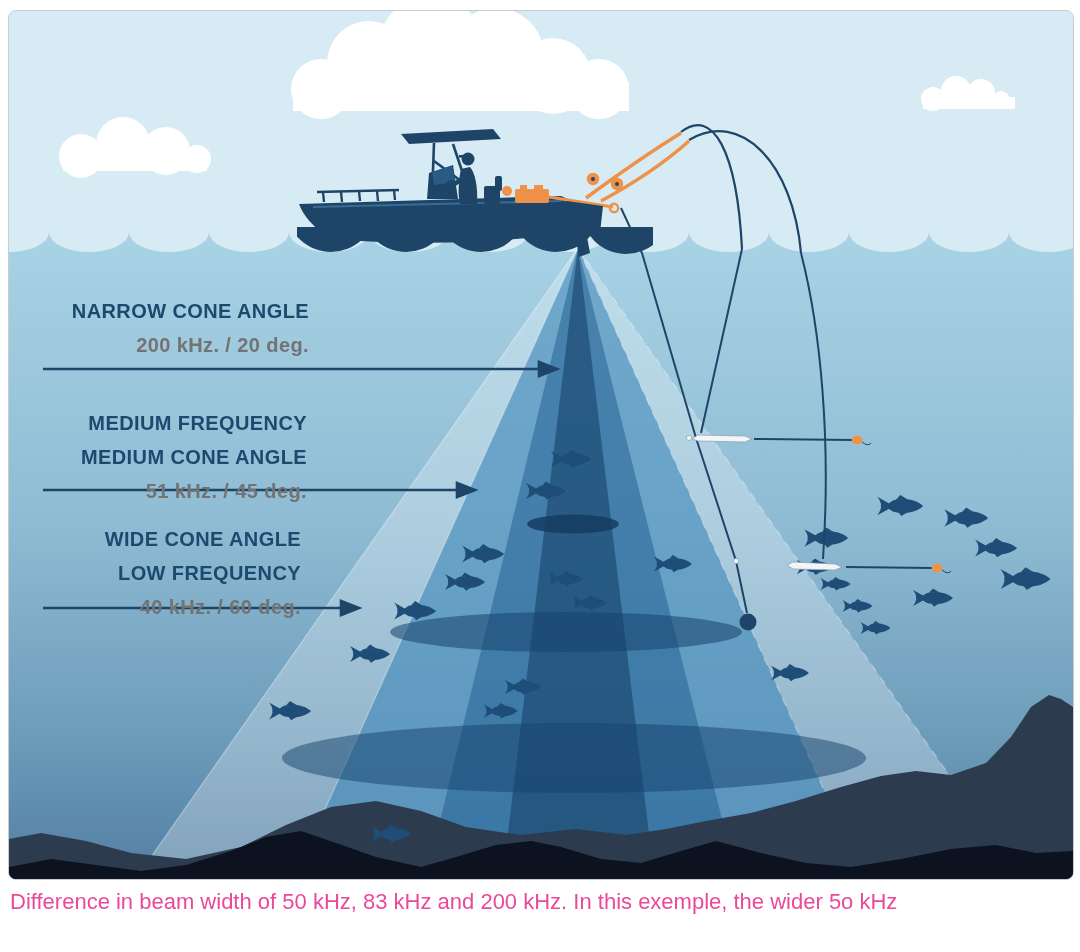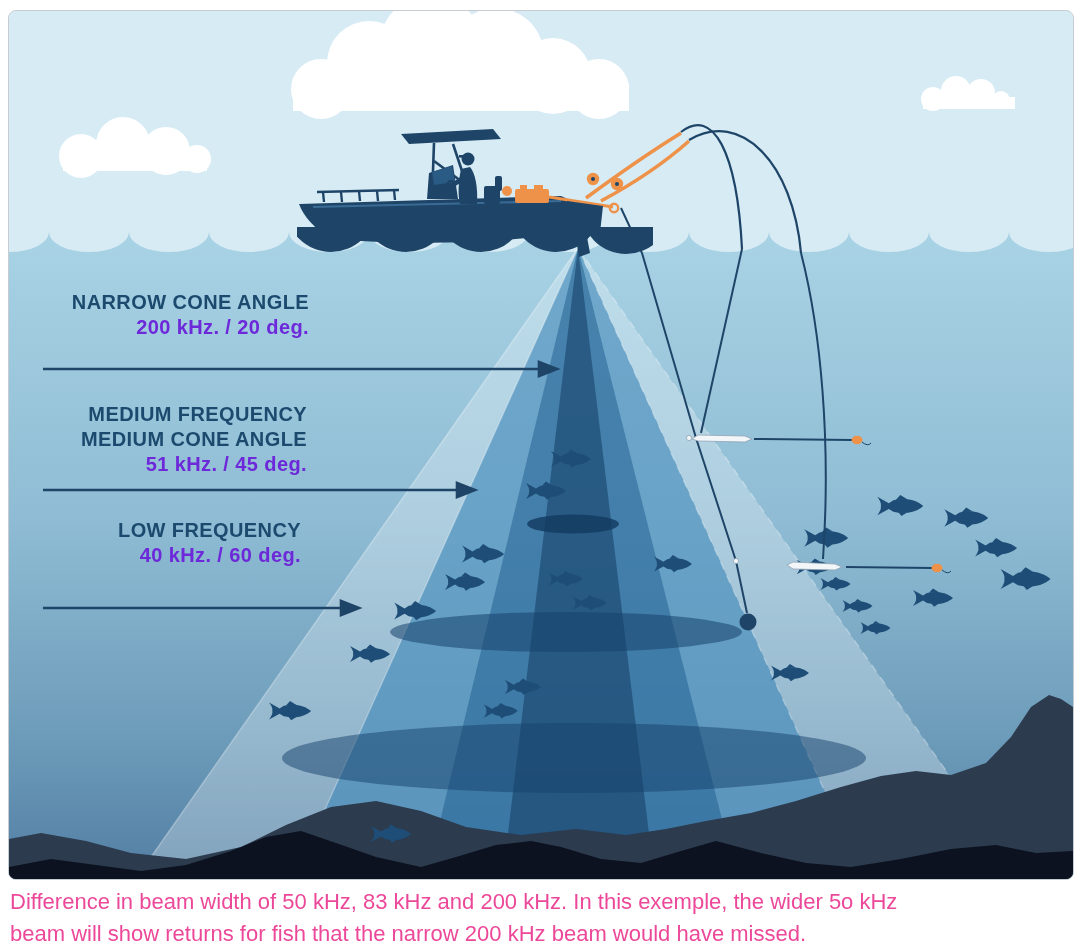--- a/index.html
+++ b/index.html
@@ -6,22 +6,22 @@
   body{width:1080px;height:952px;position:relative;font-family:"Liberation Sans",sans-serif;}
   .figure{
     position:absolute;left:8px;top:10px;width:1064px;height:868px;
     border:1px solid #c6ccd1;border-radius:8px;overflow:hidden;background:#d6ebf4;
   }
   .figure svg{position:absolute;left:0;top:0;display:block;}
   .beam-label{
     position:absolute;text-align:right;line-height:25px;font-size:20px;font-weight:bold;
     letter-spacing:.4px;color:#1b4a6e;white-space:nowrap;
   }
-  .beam-label span{display:block;}
-  .beam-label .value{color:#6d28d9;}
+  .beam-label span{display:block;margin-top:9px;}
+  .beam-label .value{color:#737373;}
   .caption{
     position:absolute;left:10px;top:886px;width:1014px;
     font-size:22px;line-height:32px;color:#ec4899;font-weight:500;
   }
   .fish{fill:#1e4e77;}
 </style>
 </head>
 <body>
 
 <div class="figure">
@@ -224,21 +224,21 @@
   <div class="beam-label" style="top:279px;right:764px;">
     <span>NARROW CONE ANGLE</span>
     <span class="value">200 kHz. / 20 deg.</span>
   </div>
   <div class="beam-label" style="top:391px;right:766px;">
     <span>MEDIUM FREQUENCY</span>
     <span>MEDIUM CONE ANGLE</span>
     <span class="value">51 kHz. / 45 deg.</span>
   </div>
   <div class="beam-label" style="top:507px;right:772px;">
+    <span>WIDE CONE ANGLE</span>
     <span>LOW FREQUENCY</span>
     <span class="value">40 kHz. / 60 deg.</span>
   </div>
 </div>
 
 <div class="caption">
   <span>Difference in beam width of 50 kHz, 83 kHz and 200 kHz. In this exemple, the wider 5o kHz</span><br>
-  <span>beam will show returns for fish that the narrow 200 kHz beam would have missed.</span>
 </div>
 
 </body></html>

